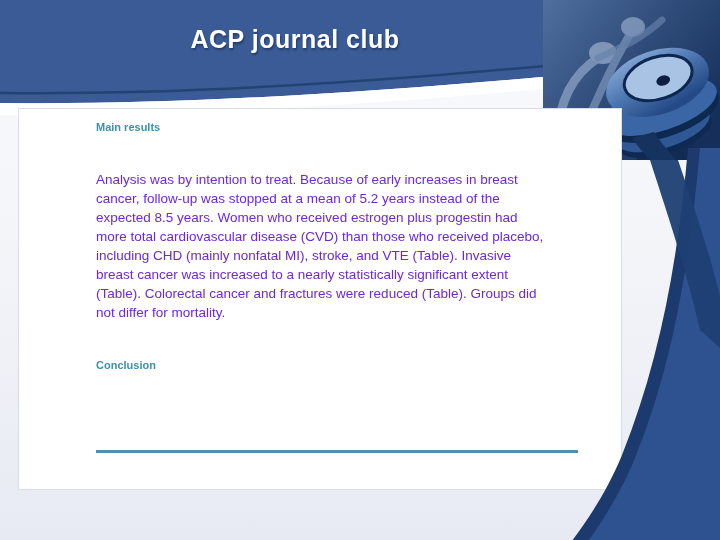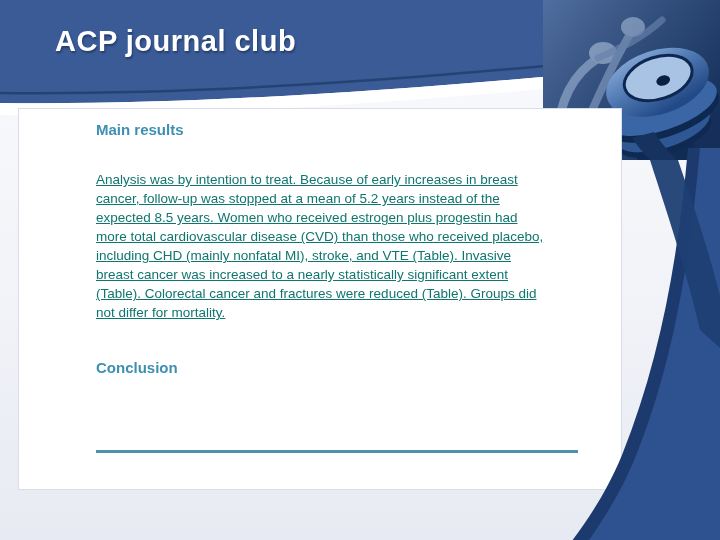--- a/index.html
+++ b/index.html
@@ -8,41 +8,41 @@
     width:720px;height:540px;
     overflow:hidden;
     font-family:"Liberation Sans","DejaVu Sans",sans-serif;
     background:linear-gradient(180deg,#fafbfd 0%,#f1f3f8 55%,#e7eaf2 100%);
   }
   .bg-svg{position:absolute;inset:0;z-index:0;}
   .fg-svg{position:absolute;inset:0;z-index:3;pointer-events:none;}
   .slide-title{
     position:absolute;z-index:1;
     left:55px;top:25px;width:480px;
-    color:#ffffff;font-size:29px;font-weight:bold;letter-spacing:.5px;
+    text-align:center;
+    color:#ffffff;font-size:25px;font-weight:bold;letter-spacing:.5px;
     text-shadow:1px 2px 2px rgba(10,25,60,.45);
   }
   .content-panel{
     position:absolute;z-index:2;
     left:18px;top:108px;width:604px;height:382px;
     box-sizing:border-box;
     background:#ffffff;
     border:1px solid #d9dde8;
     overflow:hidden;
   }
   .panel-inner{position:absolute;left:77px;top:0;width:490px;height:100%;}
   .sec-heading{
     position:absolute;left:0;
-    color:#3e8fb0;font-size:15px;font-weight:bold;
+    color:#3e8fb0;font-size:11px;font-weight:bold;
   }
   .sec-body{
     position:absolute;left:0;width:484px;
-    color:#0f766e;font-size:13.5px;line-height:19px;
+    color:#6d28d9;font-size:13.5px;line-height:19px;
     white-space:pre-line;
-    text-decoration:underline;
   }
   .h-main{top:12px;}
   .p-main{top:61px;}
   .h-conc{top:250px;}
   .p-conc{top:282px;}
   .divider{
     position:absolute;left:0;top:341px;width:482px;height:3px;
     background:#4c93a9;
   }
   .p-foot{top:367px;}

